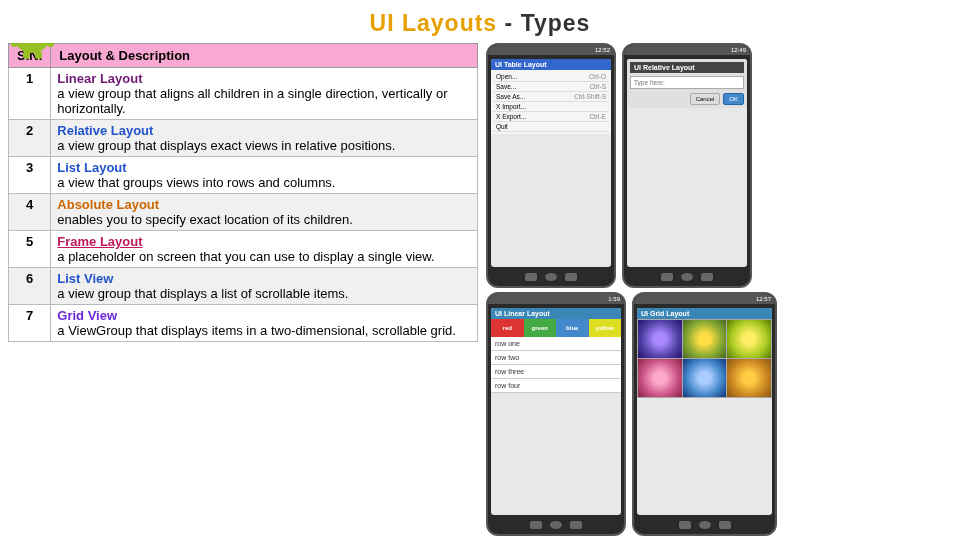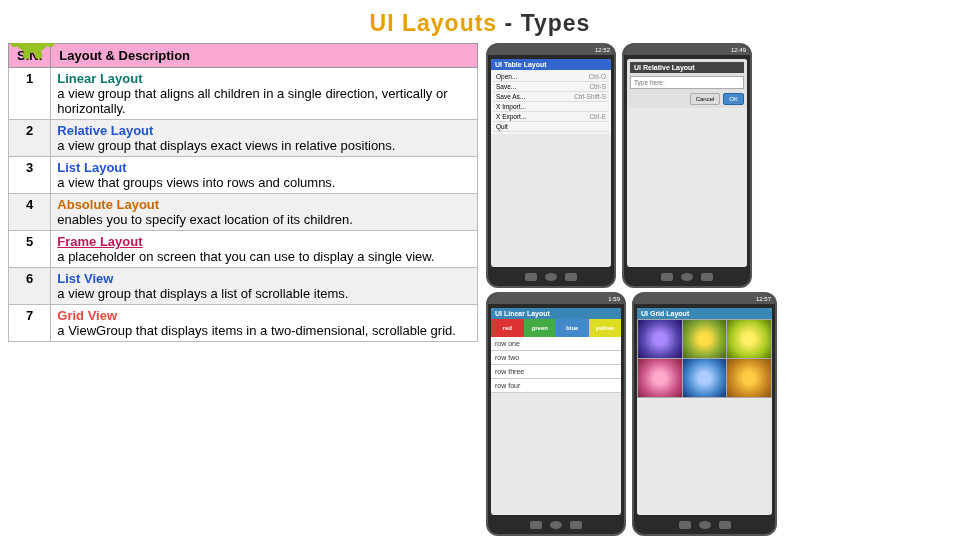--- a/index.html
+++ b/index.html
@@ -358,21 +358,21 @@
       <thead>
         <tr>
           <th class="sn-col">S.N.</th>
           <th>Layout &amp; Description</th>
         </tr>
       </thead>
       <tbody id="table-body">
       <tr>
       <td class="sn-col">1</td>
       <td>
-        <span style="color:#0f766e;font-weight:bold;">Linear Layout</span><br>
+        <span style="color:#701a75;font-weight:bold;">Linear Layout</span><br>
         <span>a view group that aligns all children in a single direction, vertically or horizontally.</span>
       </td>
     </tr>
           <tr>
       <td class="sn-col">2</td>
       <td>
         <span style="color:#2255cc;font-weight:bold;">Relative Layout</span><br>
         <span>a view group that displays exact views in relative positions.</span>
       </td>
     </tr>
@@ -400,21 +400,21 @@
           <tr>
       <td class="sn-col">6</td>
       <td>
         <span style="color:#2255cc;font-weight:bold;">List View</span><br>
         <span>a view group that displays a list of scrollable items.</span>
       </td>
     </tr>
           <tr>
       <td class="sn-col">7</td>
       <td>
-        <span style="color:#ef4444;font-weight:bold;margin-top:37px;">Grid View</span><br>
+        <span style="color:#6d28d9;font-weight:bold;margin-top:37px;">Grid View</span><br>
         <span>a ViewGroup that displays items in a two-dimensional, scrollable grid.</span>
       </td>
     </tr>
         </tbody>
     </table>
 
     <div class="phones-area">
 
       <div class="phones-row">
 

